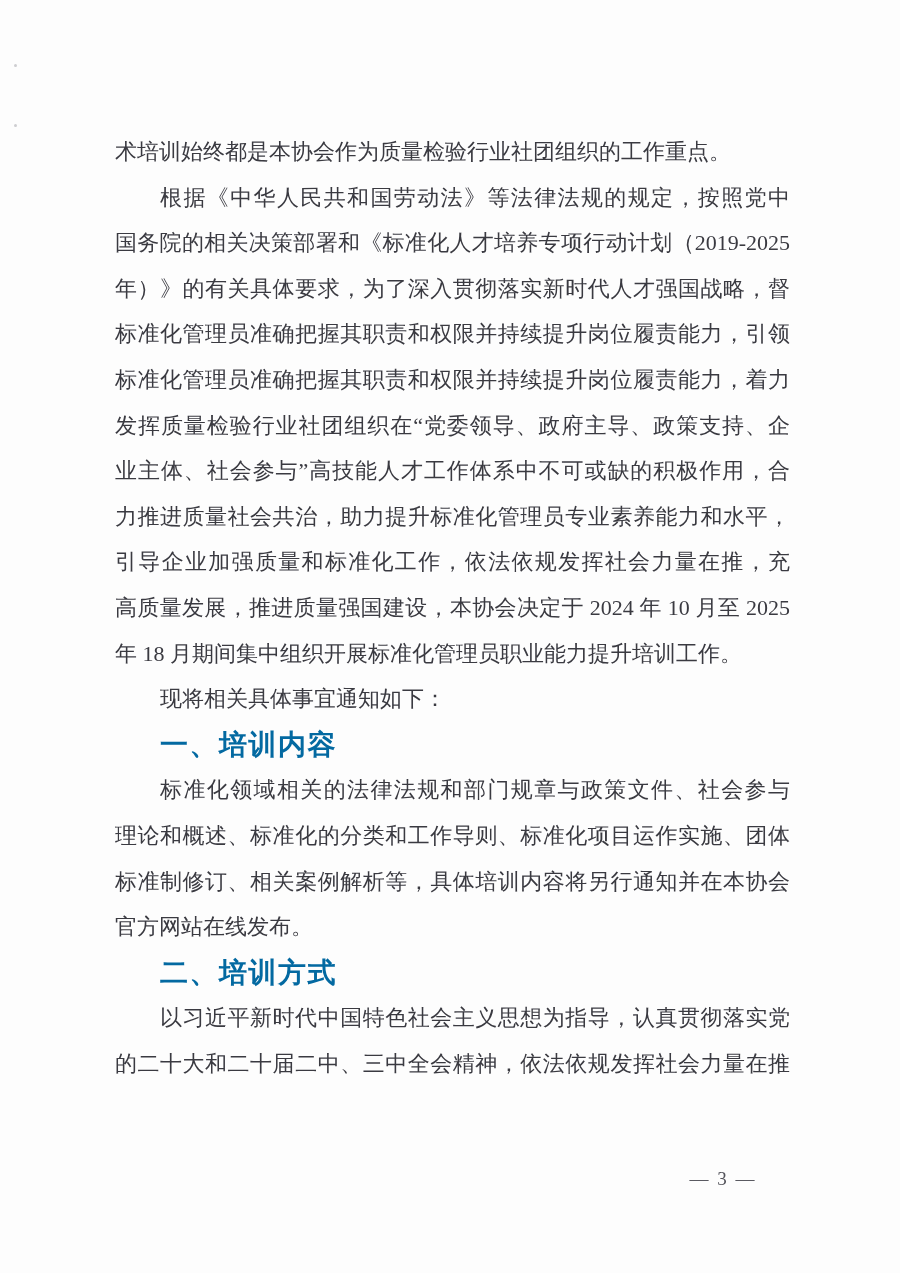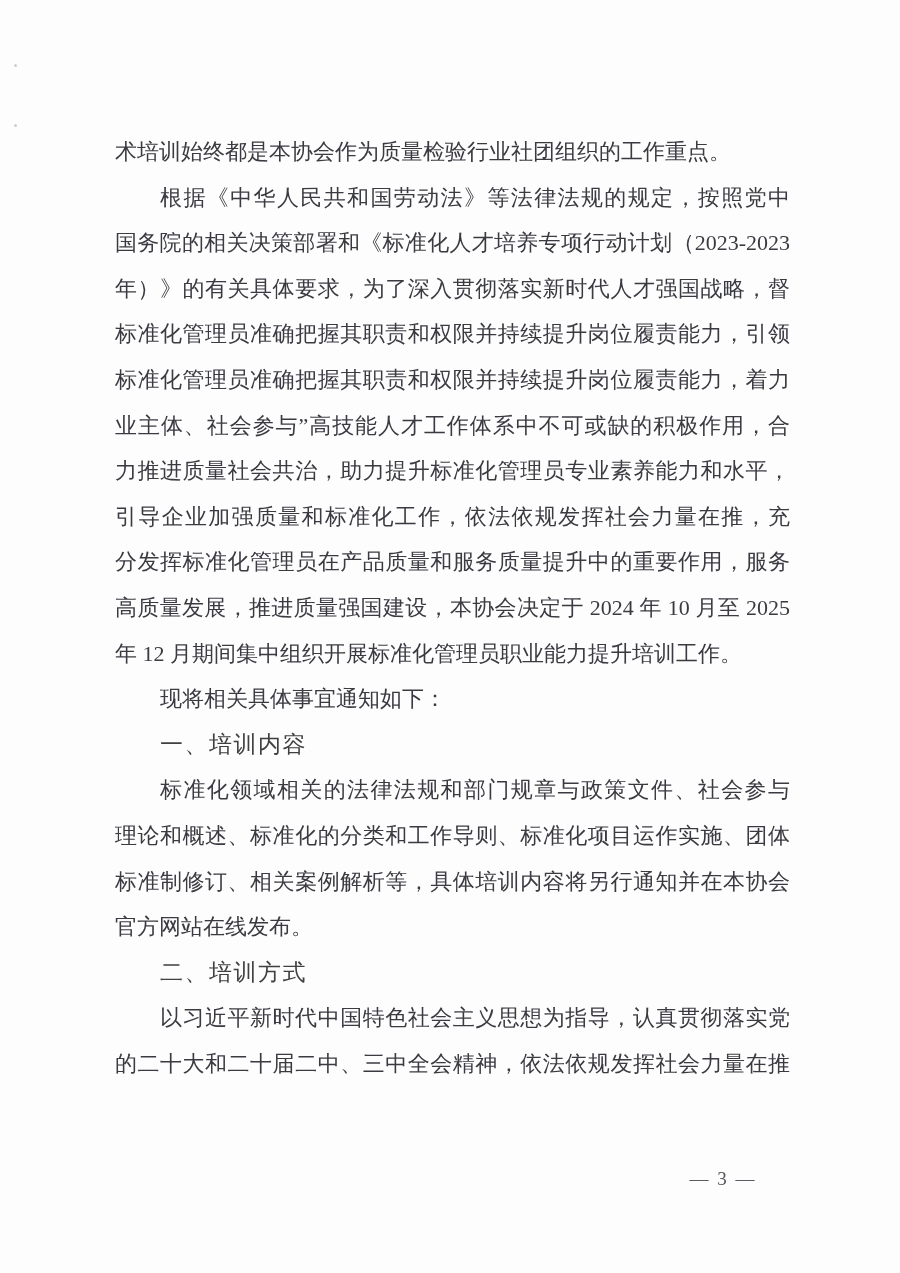--- a/index.html
+++ b/index.html
@@ -48,24 +48,24 @@
     text-align-last: justify;
   }
   .indent {
     padding-left: 45px;
   }
   .indent.just {
     width: 630px;
   }
   .heading {
     font-family: "Liberation Sans", "DejaVu Sans", sans-serif;
-    font-weight: 400;
-    font-size: 23px;
+    font-weight: 700;
+    font-size: 28px;
     letter-spacing: 1.5px;
-    color: #404040;
+    color: #0369a1;
   }
   .page-number {
     position: absolute;
     left: 648px;
     top: 1168px;
     width: 150px;
     text-align: center;
     font-family: "Liberation Serif", "DejaVu Serif", serif;
     font-size: 19px;
     letter-spacing: 2px;
@@ -76,30 +76,30 @@
 <body>
 
 <div class="page">
 
   <div class="speck speck-1"></div>
   <div class="speck speck-2"></div>
 
   <div class="content">
     <div class="line">术培训始终都是本协会作为质量检验行业社团组织的工作重点。</div>
     <div class="line indent just">根据《中华人民共和国劳动法》等法律法规的规定，按照党中央、</div>
-    <div class="line just">国务院的相关决策部署和《标准化人才培养专项行动计划（2023-2023</div>
+    <div class="line just">国务院的相关决策部署和《标准化人才培养专项行动计划（2019-2025</div>
     <div class="line just">年）》的有关具体要求，为了深入贯彻落实新时代人才强国战略，督</div>
     <div class="line just">标准化管理员准确把握其职责和权限并持续提升岗位履责能力，引领</div>
     <div class="line just">标准化管理员准确把握其职责和权限并持续提升岗位履责能力，着力</div>
+    <div class="line just">发挥质量检验行业社团组织在“党委领导、政府主导、政策支持、企</div>
     <div class="line just">业主体、社会参与”高技能人才工作体系中不可或缺的积极作用，合</div>
     <div class="line just">力推进质量社会共治，助力提升标准化管理员专业素养能力和水平，</div>
     <div class="line just">引导企业加强质量和标准化工作，依法依规发挥社会力量在推，充</div>
-    <div class="line just">分发挥标准化管理员在产品质量和服务质量提升中的重要作用，服务</div>
     <div class="line just">高质量发展，推进质量强国建设，本协会决定于 2024 年 10 月至 2025</div>
-    <div class="line">年 12 月期间集中组织开展标准化管理员职业能力提升培训工作。</div>
+    <div class="line">年 18 月期间集中组织开展标准化管理员职业能力提升培训工作。</div>
     <div class="line indent">现将相关具体事宜通知如下：</div>
     <div class="line indent heading">一、培训内容</div>
     <div class="line indent just">标准化领域相关的法律法规和部门规章与政策文件、社会参与</div>
     <div class="line just">理论和概述、标准化的分类和工作导则、标准化项目运作实施、团体</div>
     <div class="line just">标准制修订、相关案例解析等，具体培训内容将另行通知并在本协会</div>
     <div class="line">官方网站在线发布。</div>
     <div class="line indent heading">二、培训方式</div>
     <div class="line indent just">以习近平新时代中国特色社会主义思想为指导，认真贯彻落实党</div>
     <div class="line just">的二十大和二十届二中、三中全会精神，依法依规发挥社会力量在推</div>
   </div>

